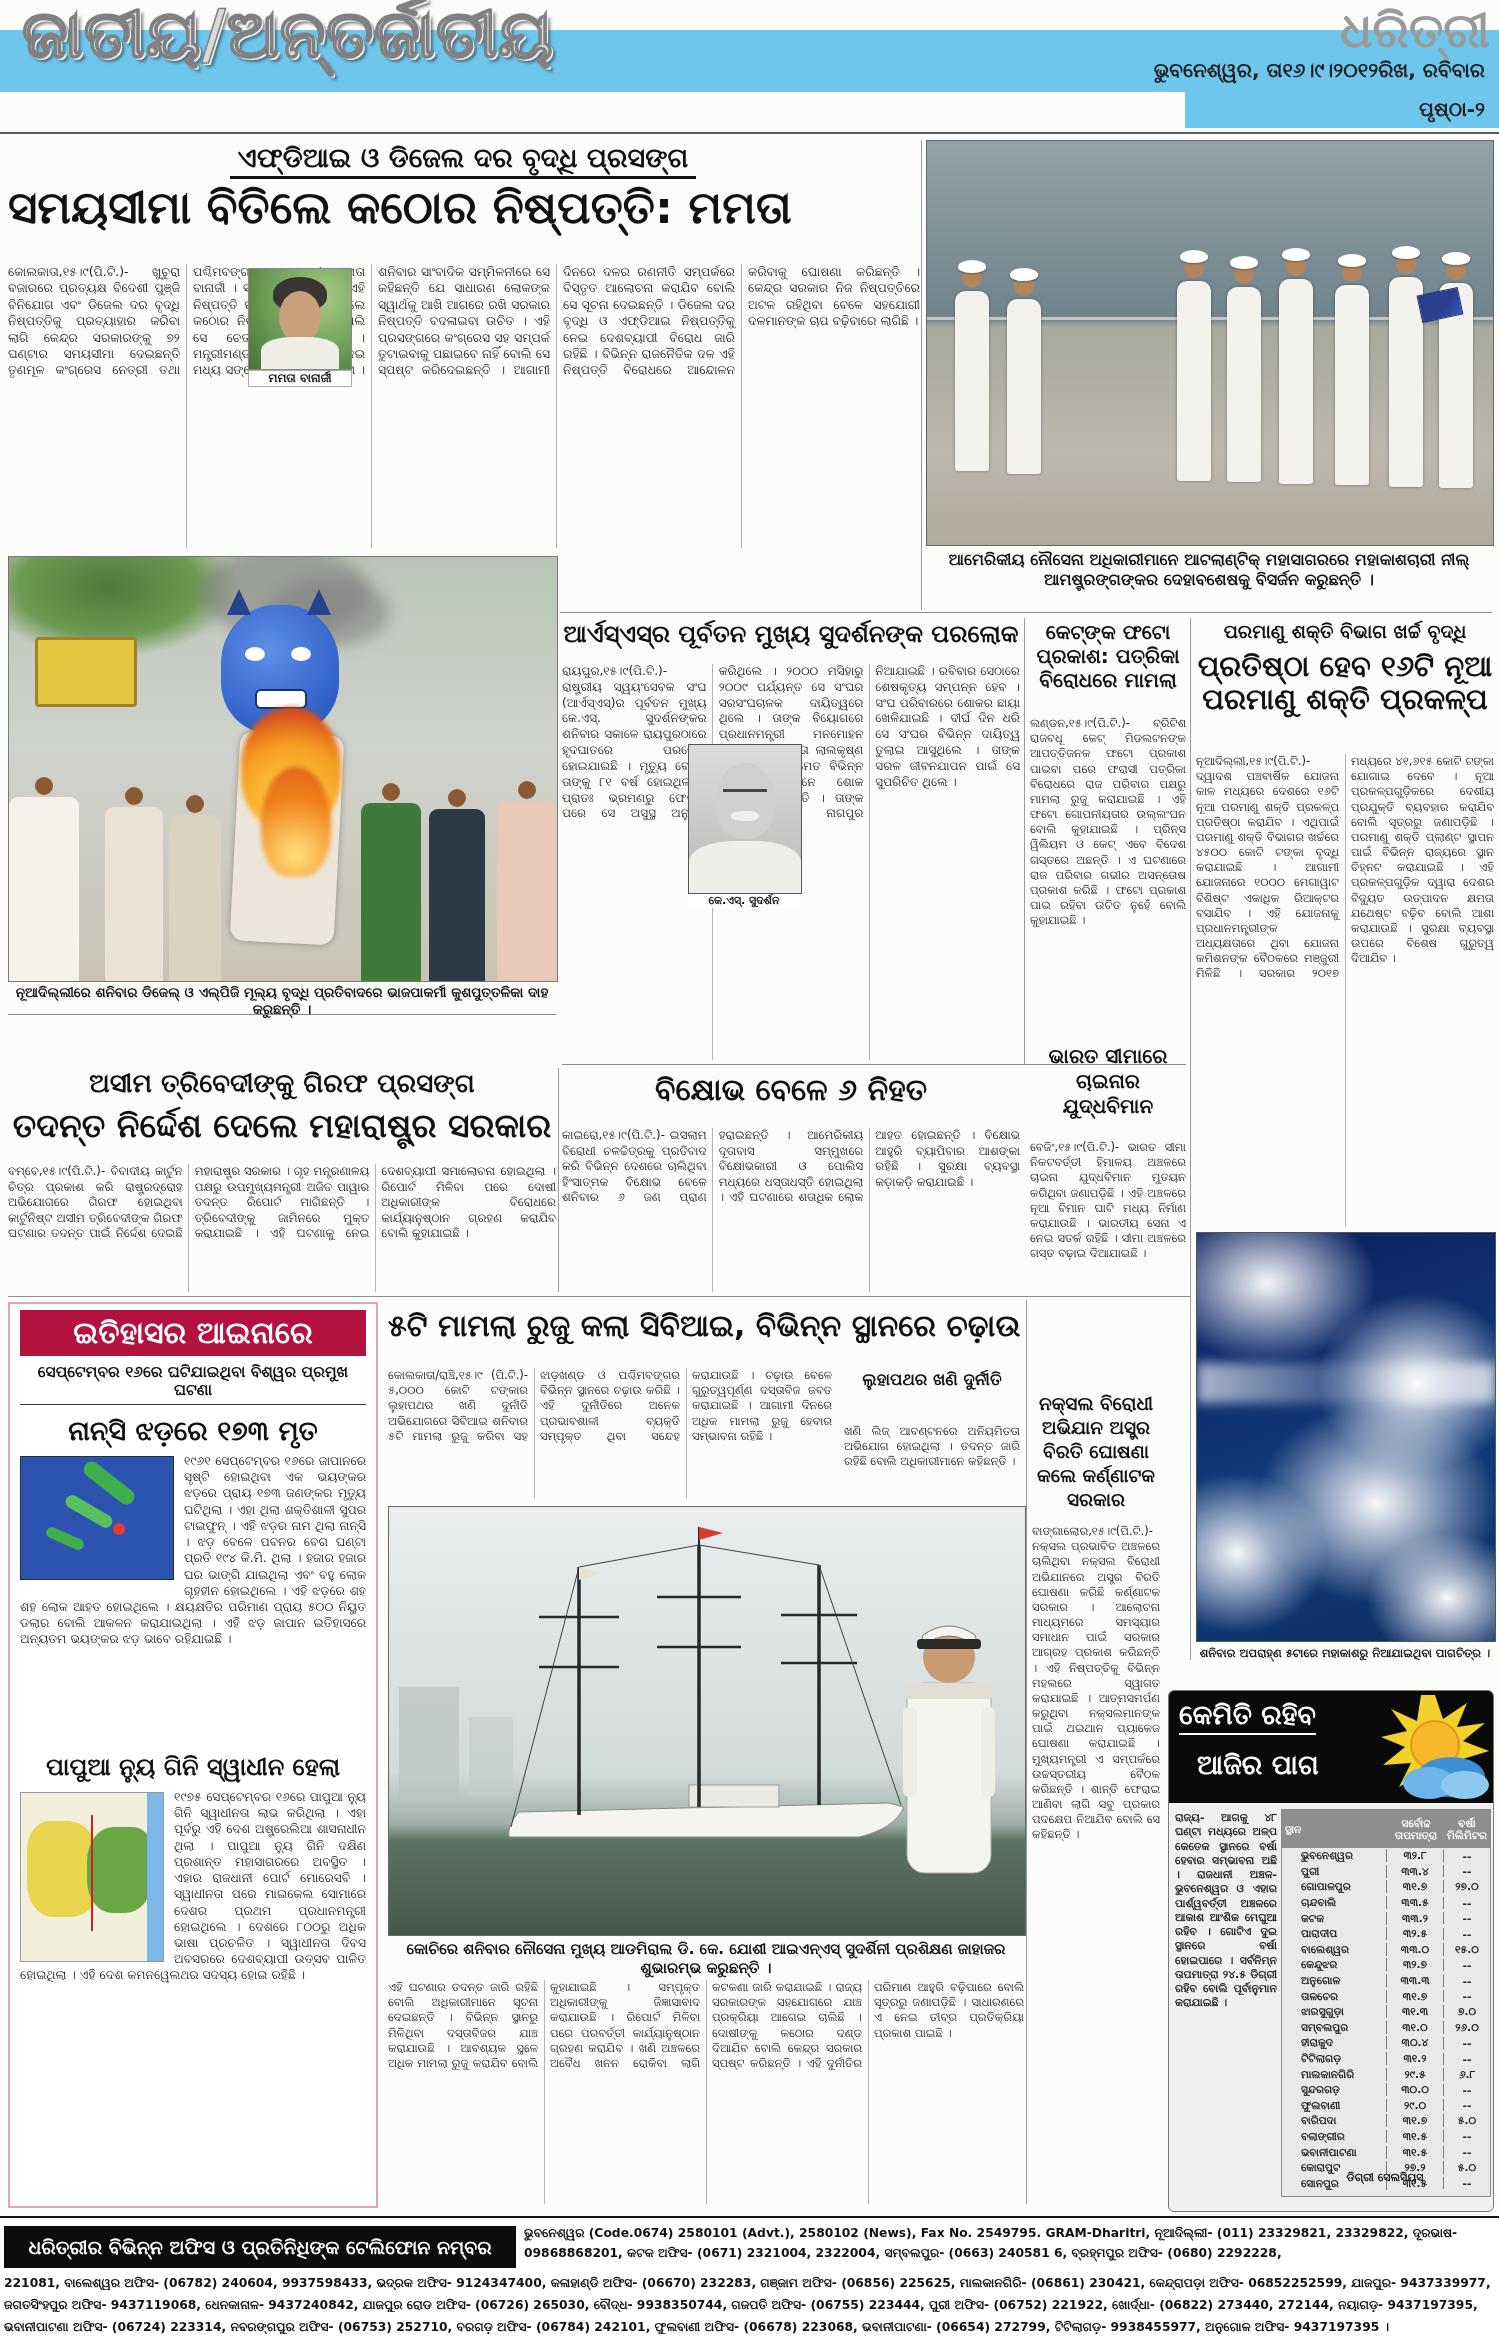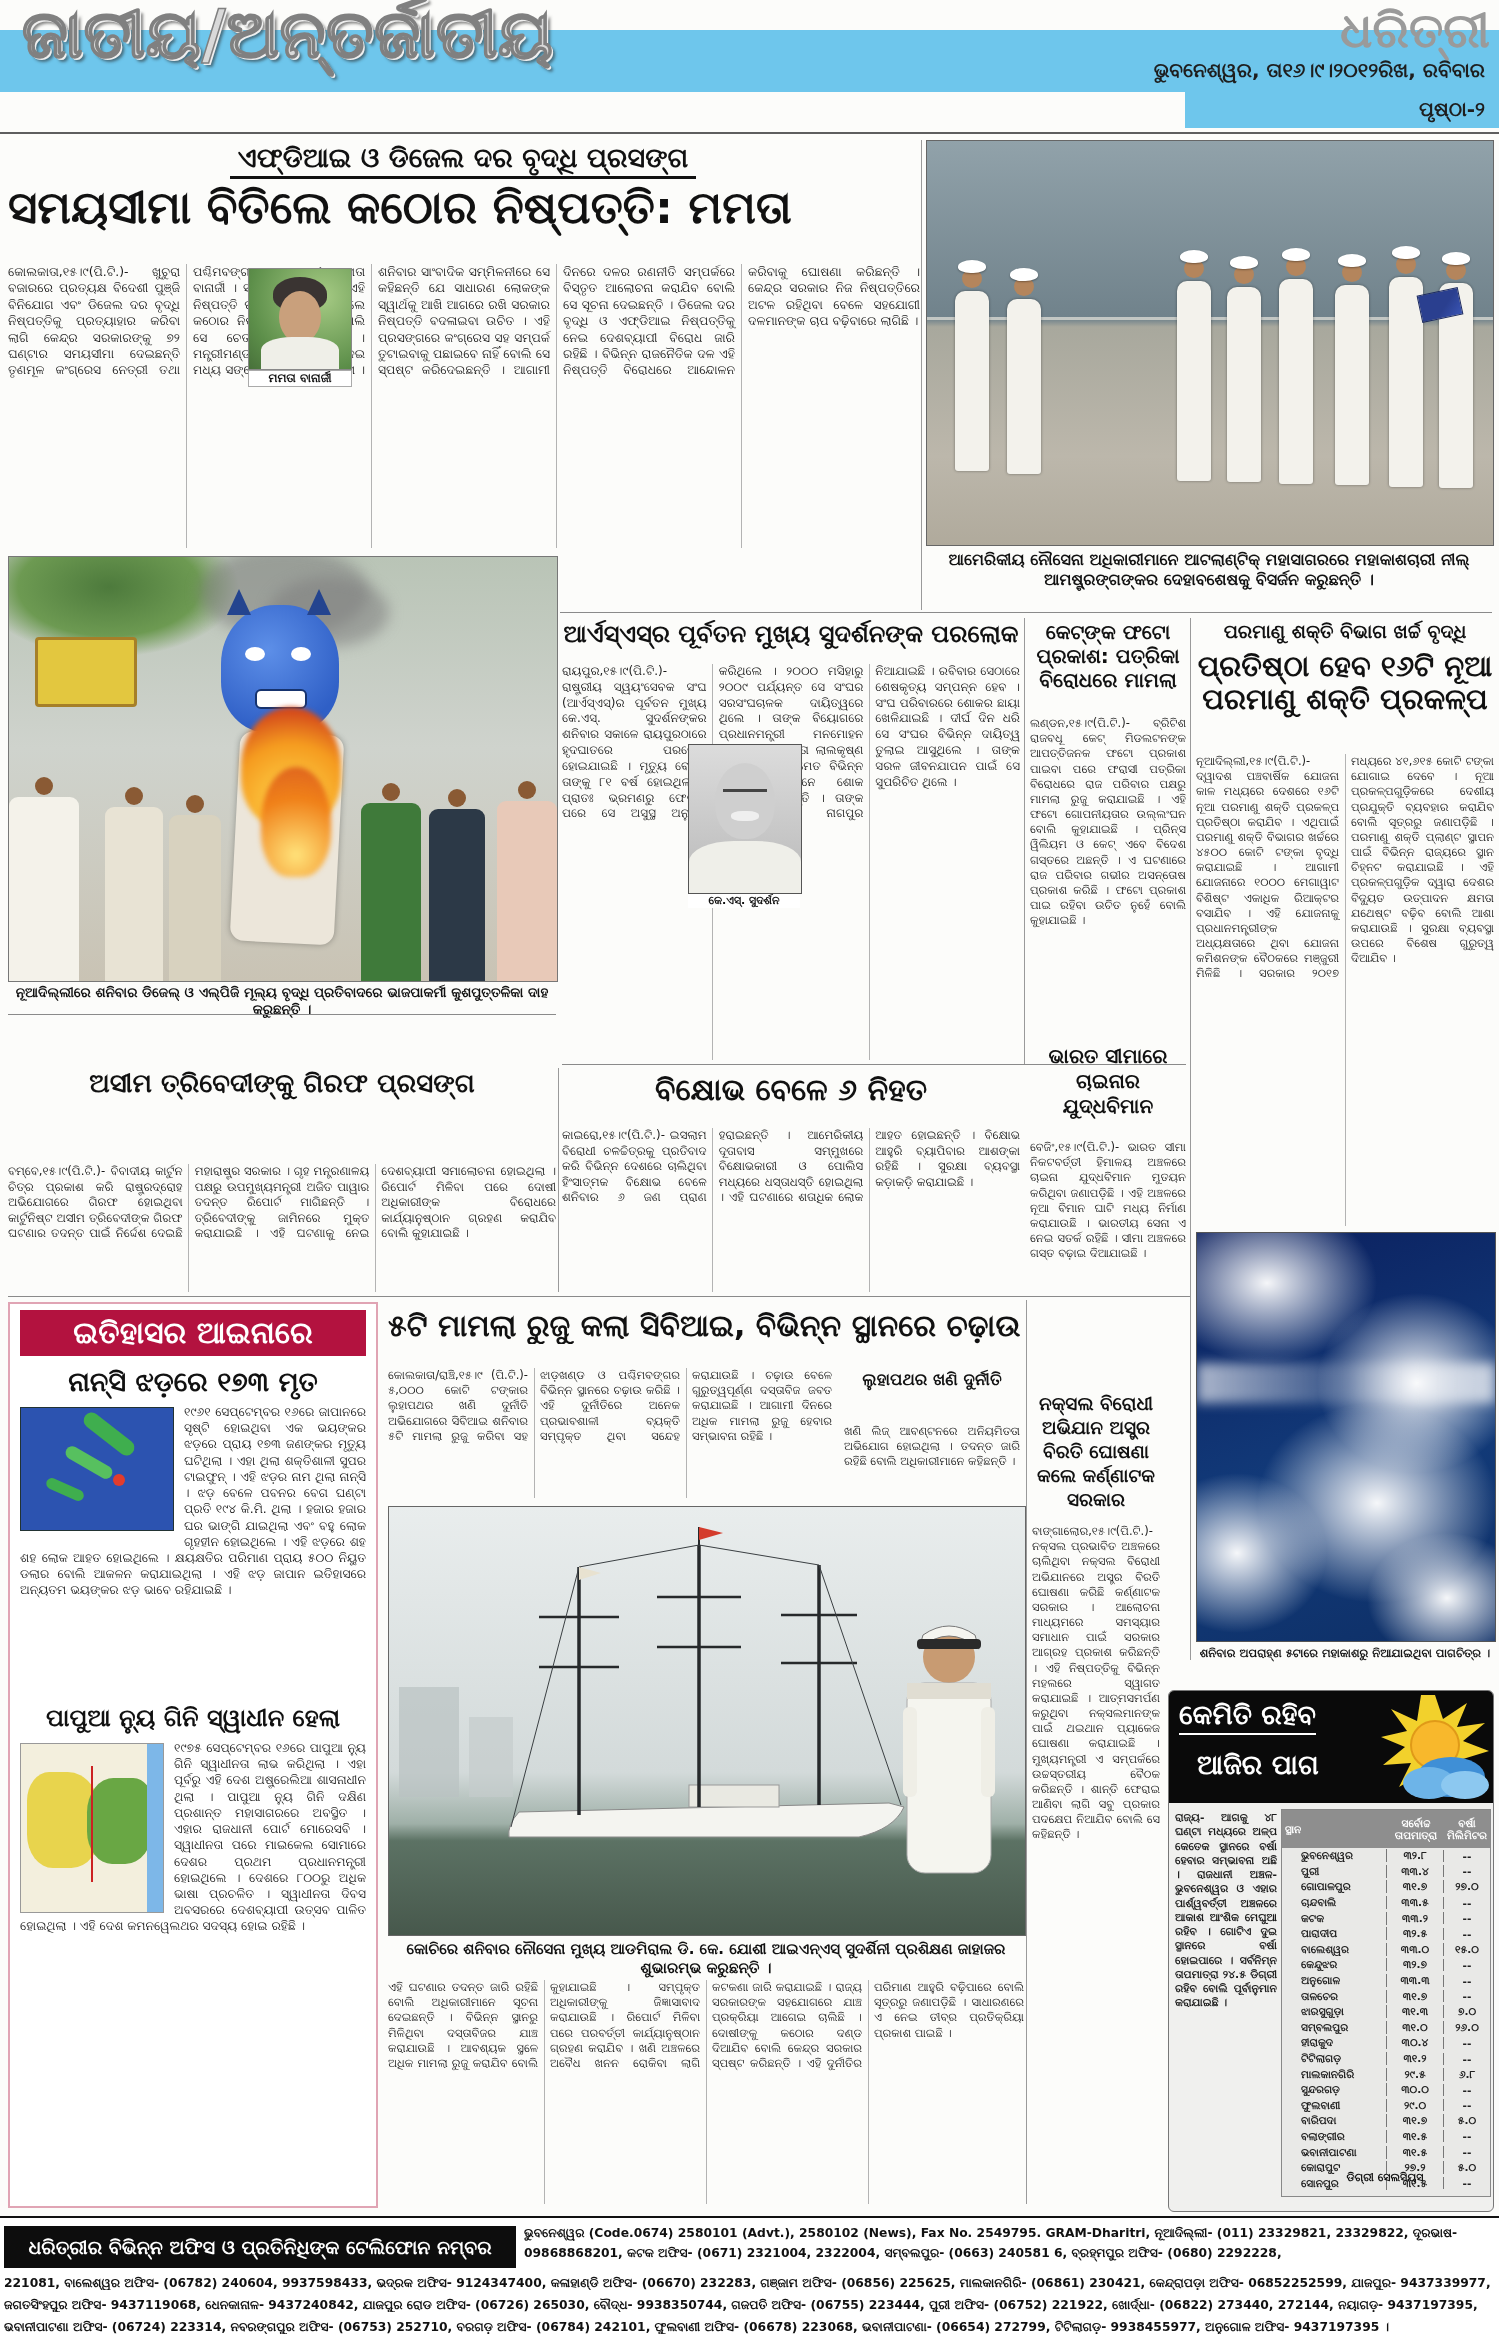--- a/index.html
+++ b/index.html
@@ -115,33 +115,35 @@
   <div class="abs b ctr" style="left:1030px;top:620px;width:156px;font-size:20px;line-height:1.2;">କେଟ୍ଙ୍କ ଫଟୋ ପ୍ରକାଶ: ପତ୍ରିକା ବିରୋଧରେ ମାମଲା</div>
   <div class="abs jtext" style="left:1030px;top:716px;width:156px;height:322px;font-size:11.5px;">ଲଣ୍ଡନ,୧୫।୯(ପି.ଟି.)- ବ୍ରିଟିଶ ରାଜବଧୂ କେଟ୍ ମିଡଲଟନଙ୍କ ଆପତ୍ତିଜନକ ଫଟୋ ପ୍ରକାଶ ପାଇବା ପରେ ଫରାସୀ ପତ୍ରିକା ବିରୋଧରେ ରାଜ ପରିବାର ପକ୍ଷରୁ ମାମଲା ରୁଜୁ କରାଯାଇଛି । ଏହି ଫଟୋ ଗୋପନୀୟତାର ଉଲ୍ଲଂଘନ ବୋଲି କୁହାଯାଇଛି । ପ୍ରିନ୍ସ ୱିଲିୟମ ଓ କେଟ୍ ଏବେ ବିଦେଶ ଗସ୍ତରେ ଅଛନ୍ତି । ଏ ଘଟଣାରେ ରାଜ ପରିବାର ଗଭୀର ଅସନ୍ତୋଷ ପ୍ରକାଶ କରିଛି । ଫଟୋ ପ୍ରକାଶ ପାଇ ରହିବା ଉଚିତ ନୁହେଁ ବୋଲି କୁହାଯାଇଛି ।</div>
   <div class="abs vr" style="left:1190px;top:618px;height:1042px;"></div>
   <div class="abs hr" style="left:562px;top:1064px;width:624px;"></div>
 
   <div class="abs b ctr" style="left:1196px;top:620px;width:298px;font-size:19px;">ପରମାଣୁ ଶକ୍ତି ବିଭାଗ ଖର୍ଚ୍ଚ ବୃଦ୍ଧି</div>
   <div class="abs b ctr" style="left:1196px;top:650px;width:298px;font-size:29px;line-height:1.15;">ପ୍ରତିଷ୍ଠା ହେବ ୧୬ଟି ନୂଆ ପରମାଣୁ ଶକ୍ତି ପ୍ରକଳ୍ପ</div>
   <div class="abs jtext cols2" style="left:1196px;top:754px;width:298px;height:472px;font-size:11.5px;">ନୂଆଦିଲ୍ଲୀ,୧୫।୯(ପି.ଟି.)- ଦ୍ୱାଦଶ ପଞ୍ଚବାର୍ଷିକ ଯୋଜନା କାଳ ମଧ୍ୟରେ ଦେଶରେ ୧୬ଟି ନୂଆ ପରମାଣୁ ଶକ୍ତି ପ୍ରକଳ୍ପ ପ୍ରତିଷ୍ଠା କରାଯିବ । ଏଥିପାଇଁ ପରମାଣୁ ଶକ୍ତି ବିଭାଗର ଖର୍ଚ୍ଚରେ ୪୫୦୦ କୋଟି ଟଙ୍କା ବୃଦ୍ଧି କରାଯାଇଛି । ଆଗାମୀ ଯୋଜନାରେ ୧୦୦୦ ମେଗାୱାଟ ବିଶିଷ୍ଟ ଏକାଧିକ ରିଆକ୍ଟର ବସାଯିବ । ଏହି ଯୋଜନାକୁ ପ୍ରଧାନମନ୍ତ୍ରୀଙ୍କ ଅଧ୍ୟକ୍ଷତାରେ ଥିବା ଯୋଜନା କମିଶନଙ୍କ ବୈଠକରେ ମଞ୍ଜୁରୀ ମିଳିଛି । ସରକାର ୨୦୧୭ ମଧ୍ୟରେ ୪୧,୬୧୫ କୋଟି ଟଙ୍କା ଯୋଗାଇ ଦେବେ । ନୂଆ ପ୍ରକଳ୍ପଗୁଡ଼ିକରେ ଦେଶୀୟ ପ୍ରଯୁକ୍ତି ବ୍ୟବହାର କରାଯିବ ବୋଲି ସୂତ୍ରରୁ ଜଣାପଡ଼ିଛି । ପରମାଣୁ ଶକ୍ତି ପ୍ଲାଣ୍ଟ ସ୍ଥାପନ ପାଇଁ ବିଭିନ୍ନ ରାଜ୍ୟରେ ସ୍ଥାନ ଚିହ୍ନଟ କରାଯାଇଛି । ଏହି ପ୍ରକଳ୍ପଗୁଡ଼ିକ ଦ୍ୱାରା ଦେଶର ବିଦ୍ୟୁତ ଉତ୍ପାଦନ କ୍ଷମତା ଯଥେଷ୍ଟ ବଢ଼ିବ ବୋଲି ଆଶା କରାଯାଉଛି । ସୁରକ୍ଷା ବ୍ୟବସ୍ଥା ଉପରେ ବିଶେଷ ଗୁରୁତ୍ୱ ଦିଆଯିବ ।</div>
 
   <div class="abs b ctr" style="left:8px;top:1068px;width:548px;font-size:26px;">ଅସୀମ ତ୍ରିବେଦୀଙ୍କୁ ଗିରଫ ପ୍ରସଙ୍ଗ</div>
+  <div class="abs b ctr" style="left:8px;top:1106px;width:548px;font-size:33px;">ତଦନ୍ତ ନିର୍ଦ୍ଦେଶ ଦେଲେ ମହାରାଷ୍ଟ୍ର ସରକାର</div>
   <div class="abs jtext cols3" style="left:8px;top:1164px;width:548px;height:128px;font-size:11.8px;">ବମ୍ବେ,୧୫।୯(ପି.ଟି.)- ବିବାଦୀୟ କାର୍ଟୁନ ଚିତ୍ର ପ୍ରକାଶ କରି ରାଷ୍ଟ୍ରଦ୍ରୋହ ଅଭିଯୋଗରେ ଗିରଫ ହୋଇଥିବା କାର୍ଟୁନିଷ୍ଟ ଅସୀମ ତ୍ରିବେଦୀଙ୍କ ଗିରଫ ଘଟଣାର ତଦନ୍ତ ପାଇଁ ନିର୍ଦ୍ଦେଶ ଦେଇଛି ମହାରାଷ୍ଟ୍ର ସରକାର । ଗୃହ ମନ୍ତ୍ରଣାଳୟ ପକ୍ଷରୁ ଉପମୁଖ୍ୟମନ୍ତ୍ରୀ ଅଜିତ ପାୱାର ତଦନ୍ତ ରିପୋର୍ଟ ମାଗିଛନ୍ତି । ତ୍ରିବେଦୀଙ୍କୁ ଜାମିନରେ ମୁକ୍ତ କରାଯାଇଛି । ଏହି ଘଟଣାକୁ ନେଇ ଦେଶବ୍ୟାପୀ ସମାଲୋଚନା ହୋଇଥିଲା । ରିପୋର୍ଟ ମିଳିବା ପରେ ଦୋଷୀ ଅଧିକାରୀଙ୍କ ବିରୋଧରେ କାର୍ଯ୍ୟାନୁଷ୍ଠାନ ଗ୍ରହଣ କରାଯିବ ବୋଲି କୁହାଯାଇଛି ।</div>
   <div class="abs vr" style="left:558px;top:1068px;height:224px;"></div>
 
   <div class="abs b ctr" style="left:562px;top:1072px;width:458px;font-size:30px;">ବିକ୍ଷୋଭ ବେଳେ ୬ ନିହତ</div>
   <div class="abs jtext cols3" style="left:562px;top:1128px;width:458px;height:164px;font-size:11.8px;">କାଇରୋ,୧୫।୯(ପି.ଟି.)- ଇସଲାମ ବିରୋଧୀ ଚଳଚ୍ଚିତ୍ରକୁ ପ୍ରତିବାଦ କରି ବିଭିନ୍ନ ଦେଶରେ ଚାଲିଥିବା ହିଂସାତ୍ମକ ବିକ୍ଷୋଭ ବେଳେ ଶନିବାର ୬ ଜଣ ପ୍ରାଣ ହରାଇଛନ୍ତି । ଆମେରିକୀୟ ଦୂତାବାସ ସମ୍ମୁଖରେ ବିକ୍ଷୋଭକାରୀ ଓ ପୋଲିସ ମଧ୍ୟରେ ଧସ୍ତାଧସ୍ତି ହୋଇଥିଲା । ଏହି ଘଟଣାରେ ଶତାଧିକ ଲୋକ ଆହତ ହୋଇଛନ୍ତି । ବିକ୍ଷୋଭ ଆହୁରି ବ୍ୟାପିବାର ଆଶଙ୍କା ରହିଛି । ସୁରକ୍ଷା ବ୍ୟବସ୍ଥା କଡ଼ାକଡ଼ି କରାଯାଇଛି ।</div>
 
   <div class="abs b ctr" style="left:1030px;top:1044px;width:156px;font-size:20px;line-height:1.25;">ଭାରତ ସୀମାରେ ଚାଇନାର ଯୁଦ୍ଧବିମାନ</div>
   <div class="abs jtext" style="left:1030px;top:1140px;width:156px;height:246px;font-size:11.5px;">ବେଜିଂ,୧୫।୯(ପି.ଟି.)- ଭାରତ ସୀମା ନିକଟବର୍ତ୍ତୀ ହିମାଳୟ ଅଞ୍ଚଳରେ ଚାଇନା ଯୁଦ୍ଧବିମାନ ମୁତୟନ କରିଥିବା ଜଣାପଡ଼ିଛି । ଏହି ଅଞ୍ଚଳରେ ନୂଆ ବିମାନ ଘାଟି ମଧ୍ୟ ନିର୍ମାଣ କରାଯାଉଛି । ଭାରତୀୟ ସେନା ଏ ନେଇ ସତର୍କ ରହିଛି । ସୀମା ଅଞ୍ଚଳରେ ଗସ୍ତ ବଢ଼ାଇ ଦିଆଯାଇଛି ।</div>
 
   <div class="abs hr" style="left:8px;top:1296px;width:1182px;"></div>
 
   <div class="abs" style="left:8px;top:1302px;width:370px;height:906px;border:2px solid #e0a4b4;background:#fff;box-sizing:border-box;padding:6px 10px;overflow:hidden;">
     <div class="b ctr" style="background:#b3123f;color:#fff;font-size:30px;height:46px;line-height:46px;">ଇତିହାସର ଆଇନାରେ</div>
+    <div class="b ctr" style="font-size:15.5px;padding:7px 0 5px 0;border-bottom:1px solid #333;">ସେପ୍ଟେମ୍ବର ୧୬ରେ ଘଟିଯାଇଥିବା ବିଶ୍ୱର ପ୍ରମୁଖ ଘଟଣା</div>
     <div class="b ctr" style="font-size:27px;padding:10px 0 6px 0;">ନାନ୍ସି ଝଡ଼ରେ ୧୭୩ ମୃତ</div>
     <div class="jtext" style="font-size:12.3px;height:290px;">
       <span style="float:left;width:152px;height:122px;margin:3px 10px 4px 0;background:#2c53b0;border:1px solid #233;position:relative;display:inline-block;">
         <span class="abs" style="left:58px;top:18px;width:60px;height:16px;background:#3fae4e;border-radius:8px;transform:rotate(38deg);"></span>
         <span class="abs" style="left:42px;top:48px;width:52px;height:13px;background:#57c05f;border-radius:7px;transform:rotate(30deg);"></span>
         <span class="abs" style="left:24px;top:76px;width:40px;height:11px;background:#3fae4e;border-radius:6px;transform:rotate(24deg);"></span>
         <span class="abs" style="left:92px;top:66px;width:12px;height:12px;background:#e23c2c;border-radius:50%;"></span>
       </span>
       <span>୧୯୬୧ ସେପ୍ଟେମ୍ବର ୧୬ରେ ଜାପାନରେ ସୃଷ୍ଟି ହୋଇଥିବା ଏକ ଭୟଙ୍କର ଝଡ଼ରେ ପ୍ରାୟ ୧୭୩ ଜଣଙ୍କର ମୃତ୍ୟୁ ଘଟିଥିଲା । ଏହା ଥିଲା ଶକ୍ତିଶାଳୀ ସୁପର ଟାଇଫୁନ୍ । ଏହି ଝଡ଼ର ନାମ ଥିଲା ନାନ୍ସି । ଝଡ଼ ବେଳେ ପବନର ବେଗ ଘଣ୍ଟା ପ୍ରତି ୧୯୪ କି.ମି. ଥିଲା । ହଜାର ହଜାର ଘର ଭାଙ୍ଗି ଯାଇଥିଲା ଏବଂ ବହୁ ଲୋକ ଗୃହହୀନ ହୋଇଥିଲେ । ଏହି ଝଡ଼ରେ ଶହ ଶହ ଲୋକ ଆହତ ହୋଇଥିଲେ । କ୍ଷୟକ୍ଷତିର ପରିମାଣ ପ୍ରାୟ ୫୦୦ ନିୟୁତ ଡଲାର ବୋଲି ଆକଳନ କରାଯାଇଥିଲା । ଏହି ଝଡ଼ ଜାପାନ ଇତିହାସରେ ଅନ୍ୟତମ ଭୟଙ୍କର ଝଡ଼ ଭାବେ ରହିଯାଇଛି ।</span>
     </div>

